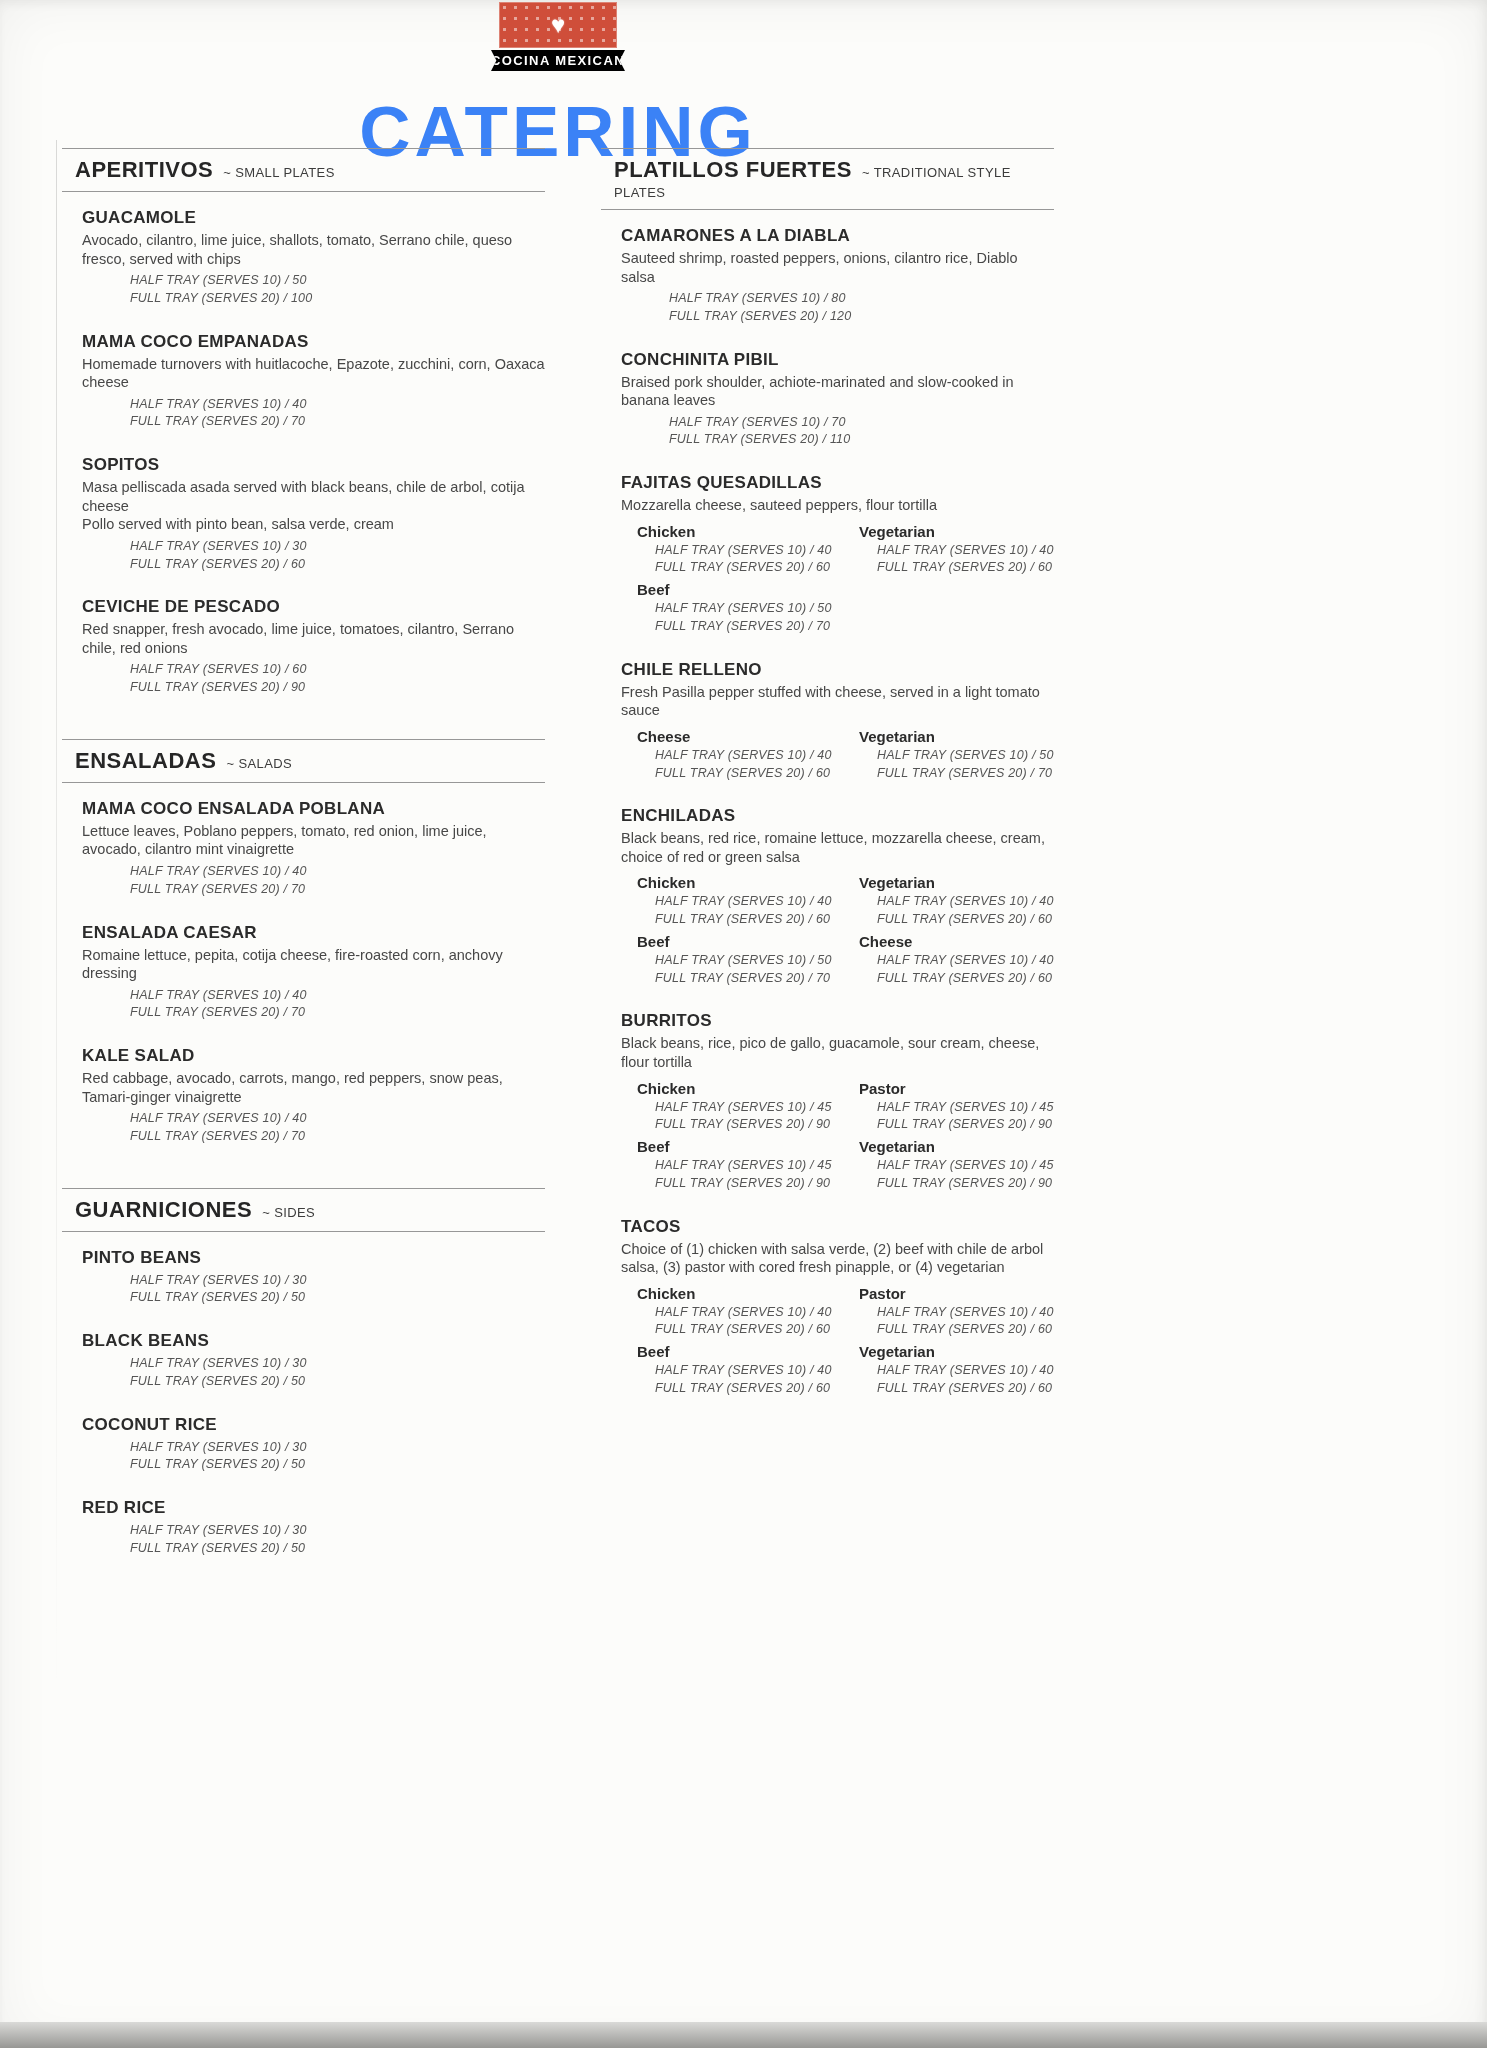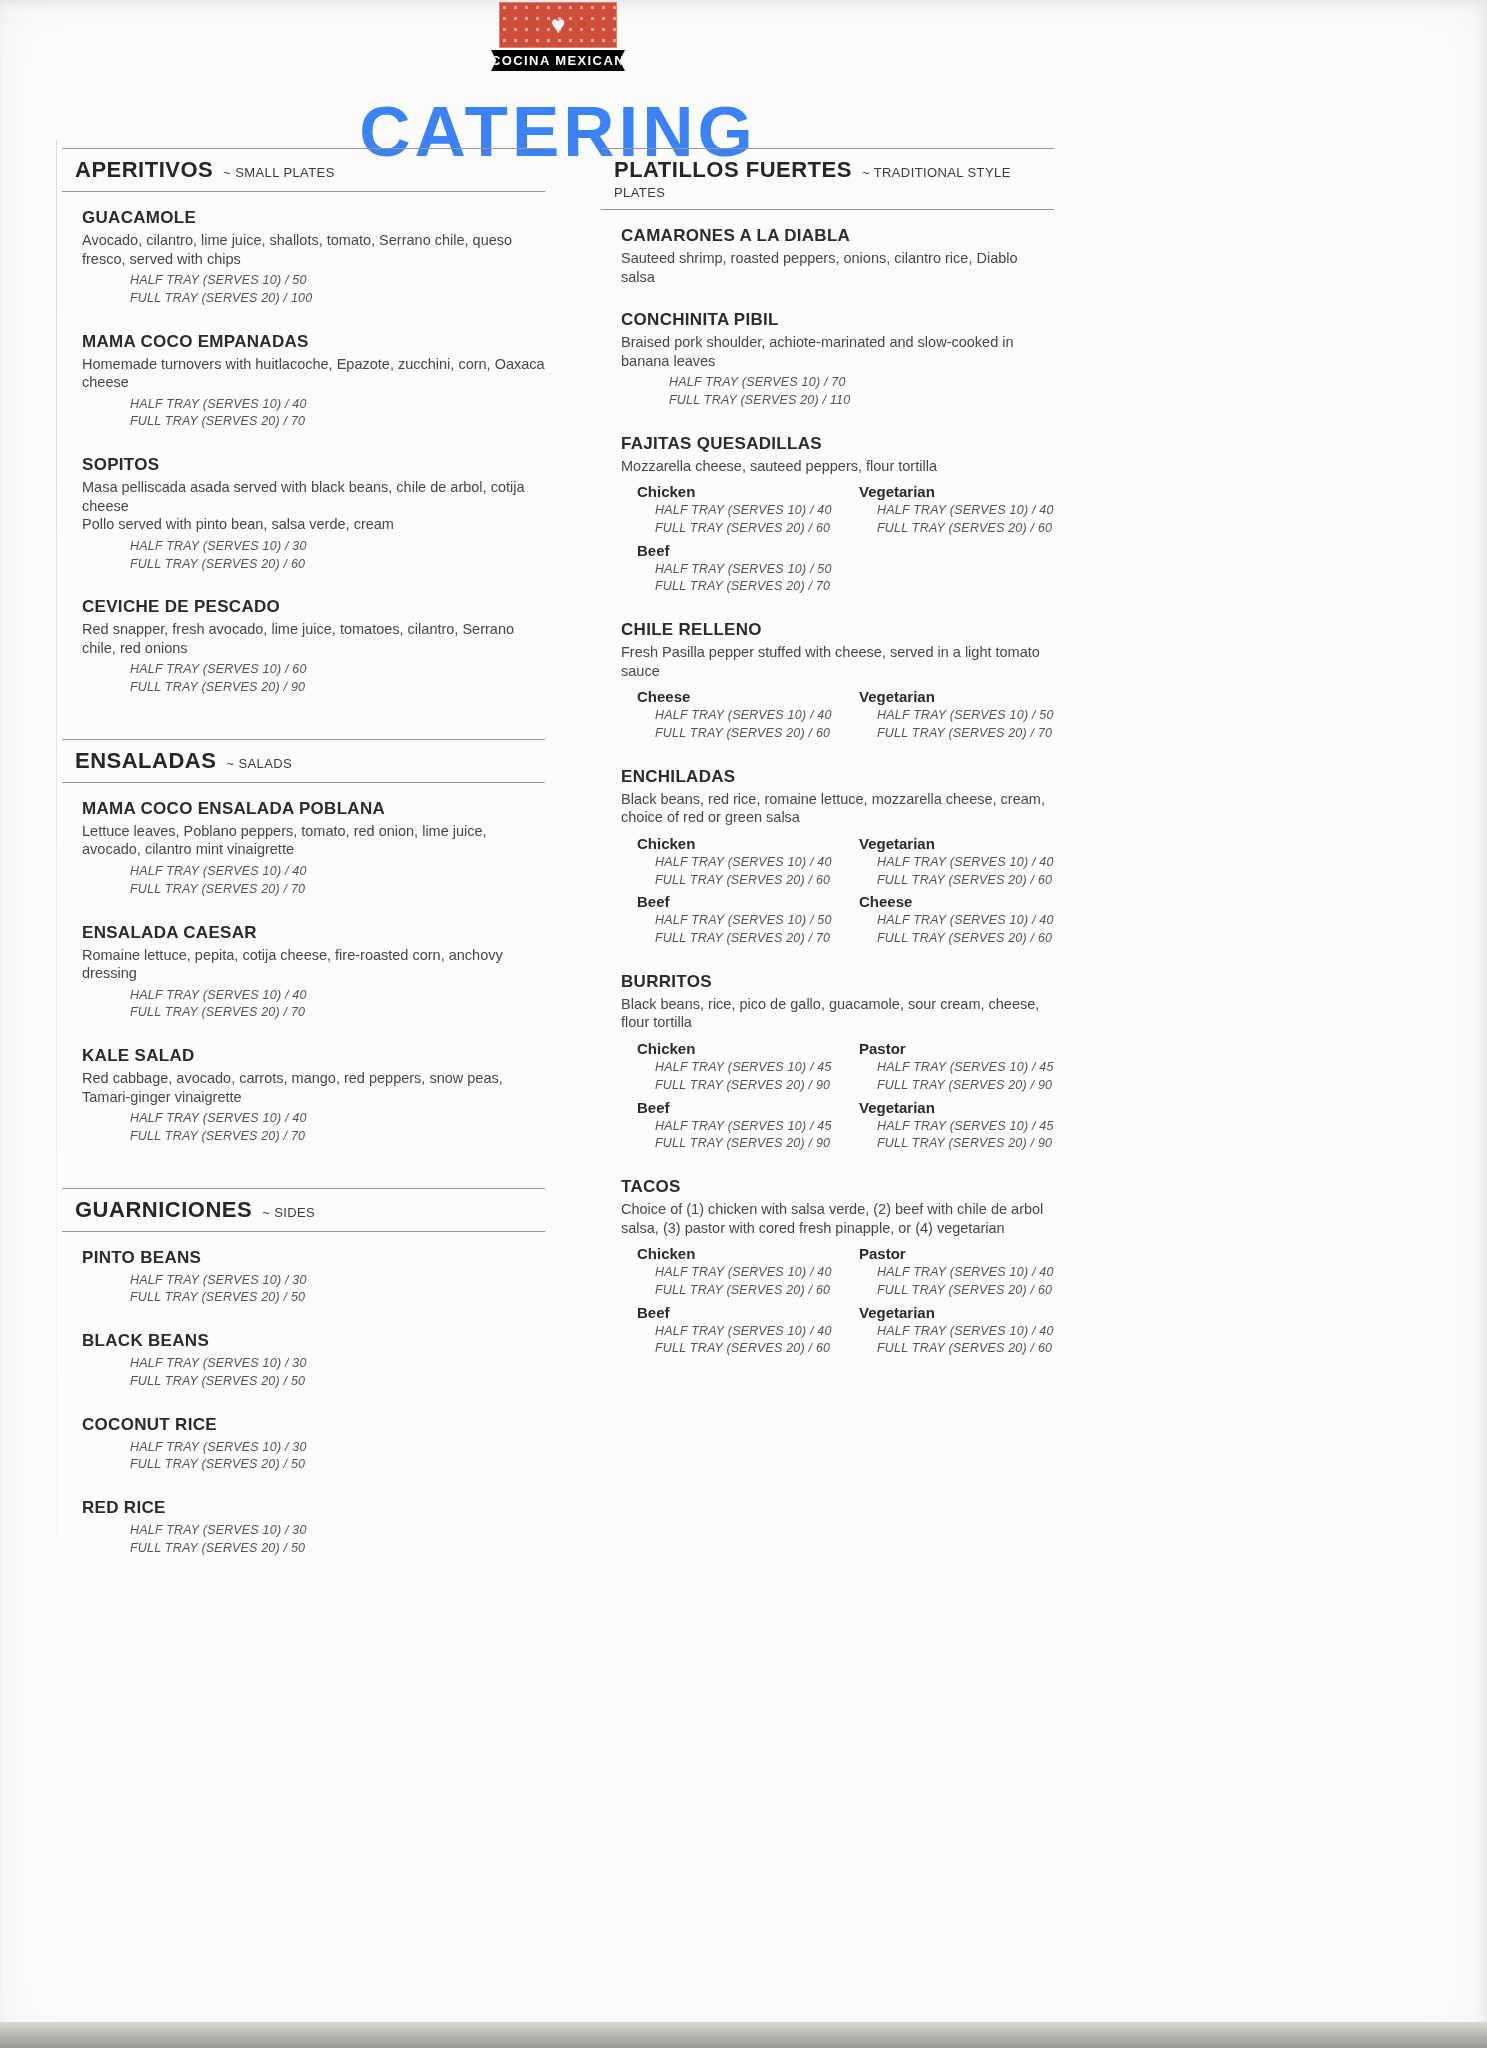--- a/index.html
+++ b/index.html
@@ -184,20 +184,24 @@
           </div>
         </section>
       </div>
     <div class="col col-right">
         <section class="menu-section">
           <div class="section-header"><span class="section-heading">PLATILLOS FUERTES</span><span class="section-tagline">~ TRADITIONAL STYLE PLATES</span></div>
           <div class="section-items">
             <div class="menu-item">
               <div class="item-name">CAMARONES A LA DIABLA</div>
               <div class="item-desc">Sauteed shrimp, roasted peppers, onions, cilantro rice, Diablo salsa</div>
+              <div class="price-block">
+                <div class="price-line">HALF TRAY (SERVES 10) / 80</div>
+                <div class="price-line">FULL TRAY (SERVES 20) / 120</div>
+              </div>
             </div>
             <div class="menu-item">
               <div class="item-name">CONCHINITA PIBIL</div>
               <div class="item-desc">Braised pork shoulder, achiote-marinated and slow-cooked in banana leaves</div>
               <div class="price-block">
                 <div class="price-line">HALF TRAY (SERVES 10) / 70</div>
                 <div class="price-line">FULL TRAY (SERVES 20) / 110</div>
               </div>
             </div>
             <div class="menu-item">

